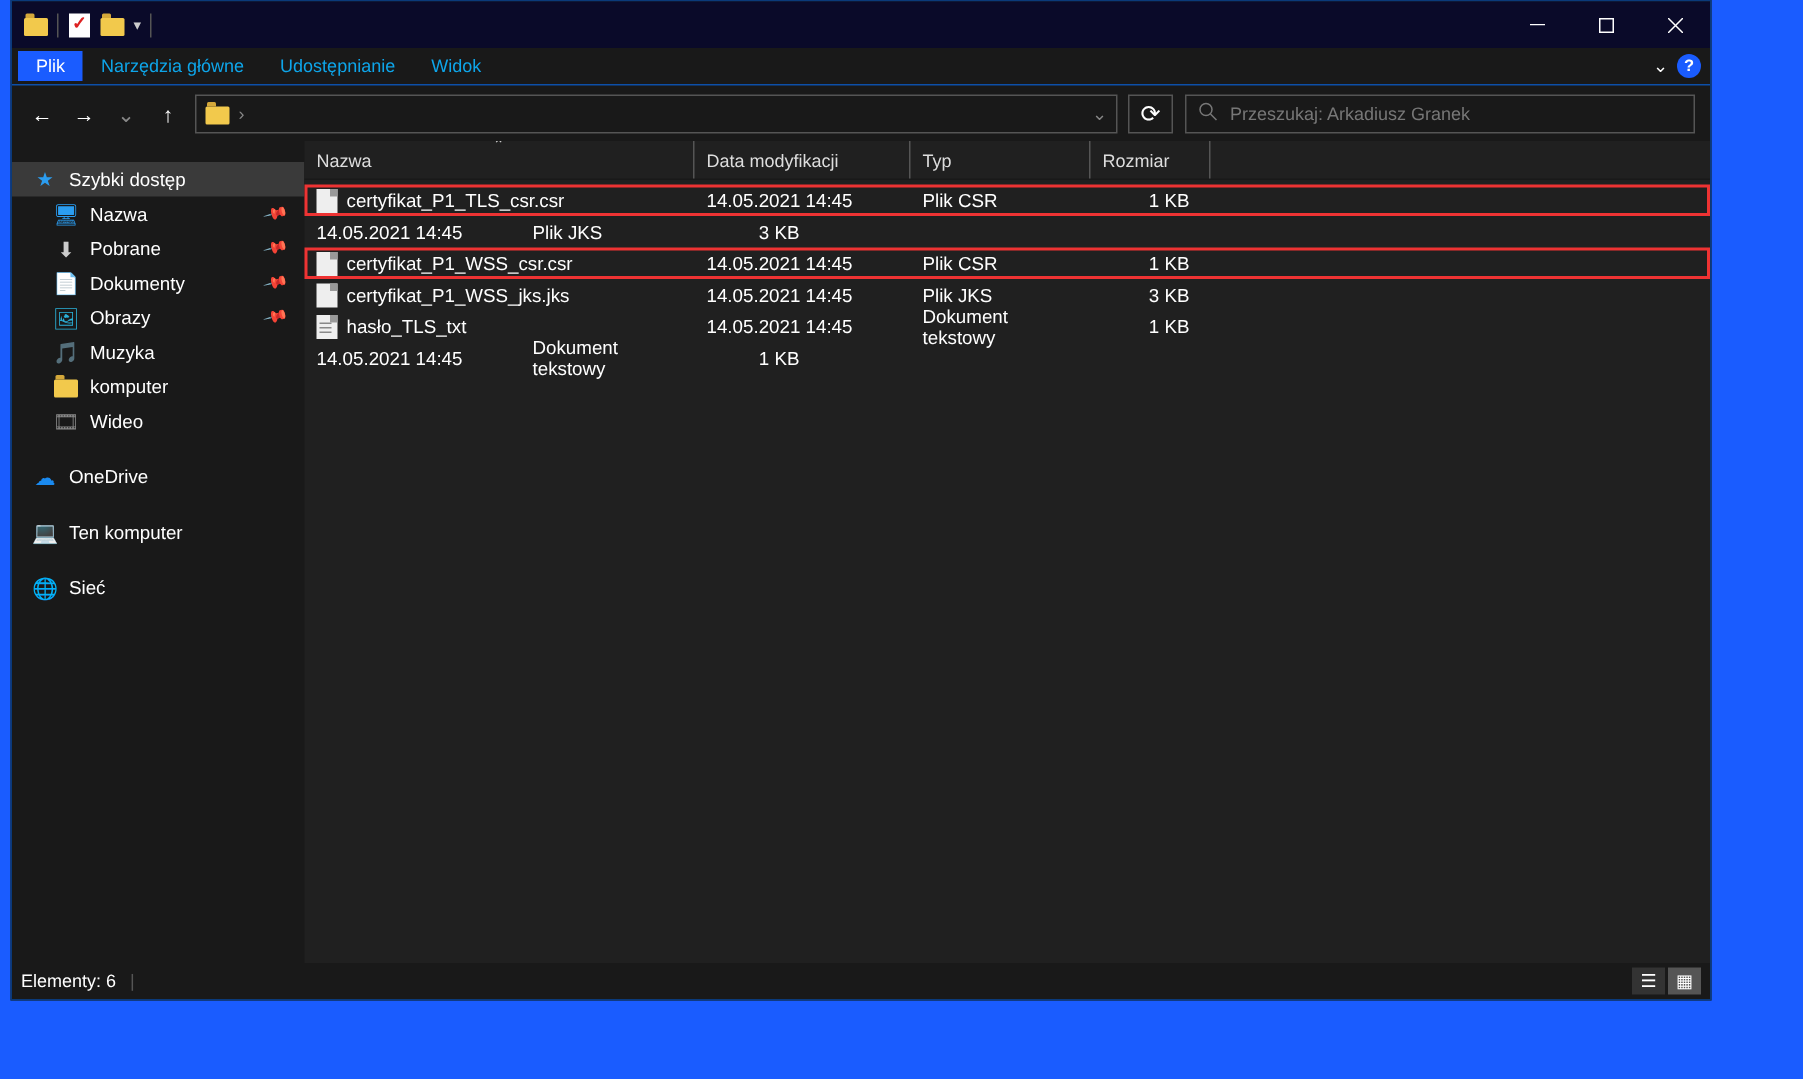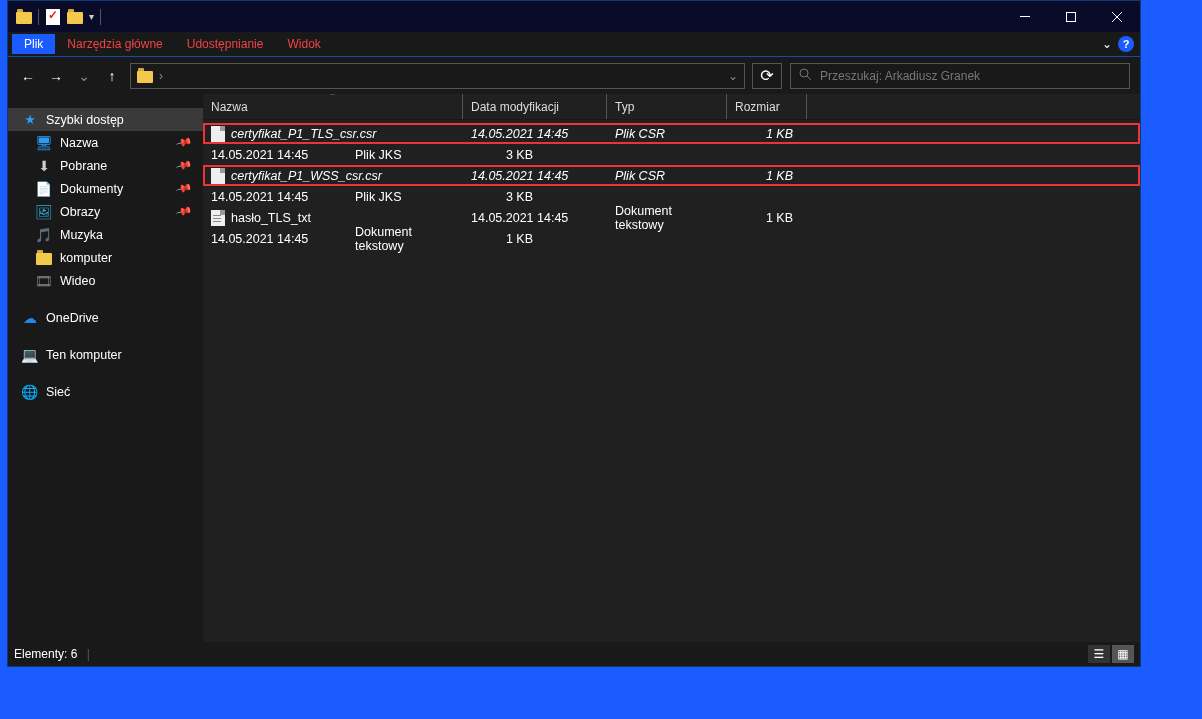--- a/index.html
+++ b/index.html
@@ -12,21 +12,21 @@
 .titlebar { height: 31px; background: #0a0a29; display: flex; align-items: center; justify-content: space-between; }
 .titlebar-left { display: flex; align-items: center; gap: 6px; padding-left: 8px; }
 .qat-icon { width: 16px; height: 16px; display: inline-flex; align-items: center; justify-content: center; }
 .qat-sep { width: 1px; height: 16px; background: #555; }
 .chev { color: #ccc; font-size: 10px; }
 .titlebar-right { display: flex; }
 .tb-btn { width: 46px; height: 31px; color: #fff; display: flex; align-items: center; justify-content: center; }
 
 .tabrow { height: 24px; background: #191919; display: flex; align-items: center; position: relative; }
 .tab-file { background: #1a5cff; color: #fff; padding: 3px 12px; font-size: 12px; margin-left: 4px; }
-.tab { color: #ef4444; padding: 3px 12px; font-size: 12px; }
+.tab { color: #0ea5e9; padding: 3px 12px; font-size: 12px; }
 .ribbon-right { position: absolute; right: 6px; display: flex; align-items: center; gap: 6px; color: #fff; font-size: 12px; }
 .help-circle { width: 16px; height: 16px; border-radius: 50%; background: #1a5cff; color: #fff; font-size: 11px; display: flex; align-items: center; justify-content: center; font-weight: bold; }
 
 .navbar { height: 38px; background: #191919; display: flex; align-items: center; padding: 0 10px; gap: 8px; border-top: 1px solid #0d4fa8; }
 .nav-btn { color: #888; font-size: 14px; width: 20px; text-align: center; }
 .nav-btn.active { color: #fff; }
 .addrbox { flex: 1; height: 26px; border: 1px solid #555; background: #191919; display: flex; align-items: center; padding: 0 6px; gap: 6px; }
 .addr-caret { color: #888; font-size: 12px; }
 .refresh-box { width: 30px; height: 26px; border: 1px solid #555; background: #191919; display: flex; align-items: center; justify-content: center; color: #fff; margin-left: -1px; }
 .searchbox { width: 340px; height: 26px; border: 1px solid #555; background: #191919; display: flex; align-items: center; padding: 0 8px; gap: 8px; color: #777; font-size: 12px; }
@@ -44,21 +44,21 @@
 .filelist { flex: 1; background: #202020; position: relative; }
 .headers { display: flex; height: 26px; align-items: center; font-size: 12px; color: #ddd; border-bottom: 1px solid #191919; }
 .hcell { padding: 0 8px; border-right: 1px solid #555; height: 100%; display: flex; align-items: center; position: relative; }
 .hcell.name { width: 260px; }
 .hcell.date { width: 144px; }
 .hcell.type { width: 120px; }
 .hcell.size { width: 80px; text-align: center; }
 .sort-caret { position: absolute; top: -3px; left: 50%; transform: translateX(-50%); font-size: 9px; color: #ccc; }
 .rows { padding-top: 3px; }
 .row { display: flex; align-items: center; font-size: 12.5px; color: #fff; height: 21px; position: relative; }
-.row.hl { outline: 2px solid #e33; outline-offset: -2px; font-style: italic; }
+.row.hl { outline: 2px solid #e33; outline-offset: -2px; }
 .cell { padding: 0 8px; display: flex; align-items: center; gap: 6px; }
 .cell.name { width: 260px; }
 .cell.date { width: 144px; }
 .cell.type { width: 120px; }
 .cell.size { width: 80px; justify-content: flex-end; padding-right: 14px; }
 .file-icon { width: 14px; height: 16px; background: #eee; display: inline-block; position: relative; }
 .file-icon::after { content: ""; position: absolute; top: 0; right: 0; width: 5px; height: 5px; background: #999; }
 .file-icon.txt::before { content: ""; position: absolute; left: 2px; top: 5px; width: 8px; height: 1px; background: #888; box-shadow: 0 3px 0 #888, 0 6px 0 #888; }
 
 .statusbar { height: 24px; background: #191919; display: flex; align-items: center; justify-content: space-between; padding: 0 6px; font-size: 12px; color: #fff; }
@@ -254,20 +254,24 @@
           <div class="row hl">
             <div class="cell name">
               <span class="file-icon"></span>
               <span>certyfikat_P1_WSS_csr.csr</span>
             </div>
             <div class="cell date">14.05.2021 14:45</div>
             <div class="cell type">Plik CSR</div>
             <div class="cell size">1 KB</div>
           </div>
           <div class="row">
+            <div class="cell name">
+              <span class="file-icon"></span>
+              <span>certyfikat_P1_WSS_jks.jks</span>
+            </div>
             <div class="cell date">14.05.2021 14:45</div>
             <div class="cell type">Plik JKS</div>
             <div class="cell size">3 KB</div>
           </div>
           <div class="row">
             <div class="cell name">
               <span class="file-icon txt"></span>
               <span>hasło_TLS_txt</span>
             </div>
             <div class="cell date">14.05.2021 14:45</div>

